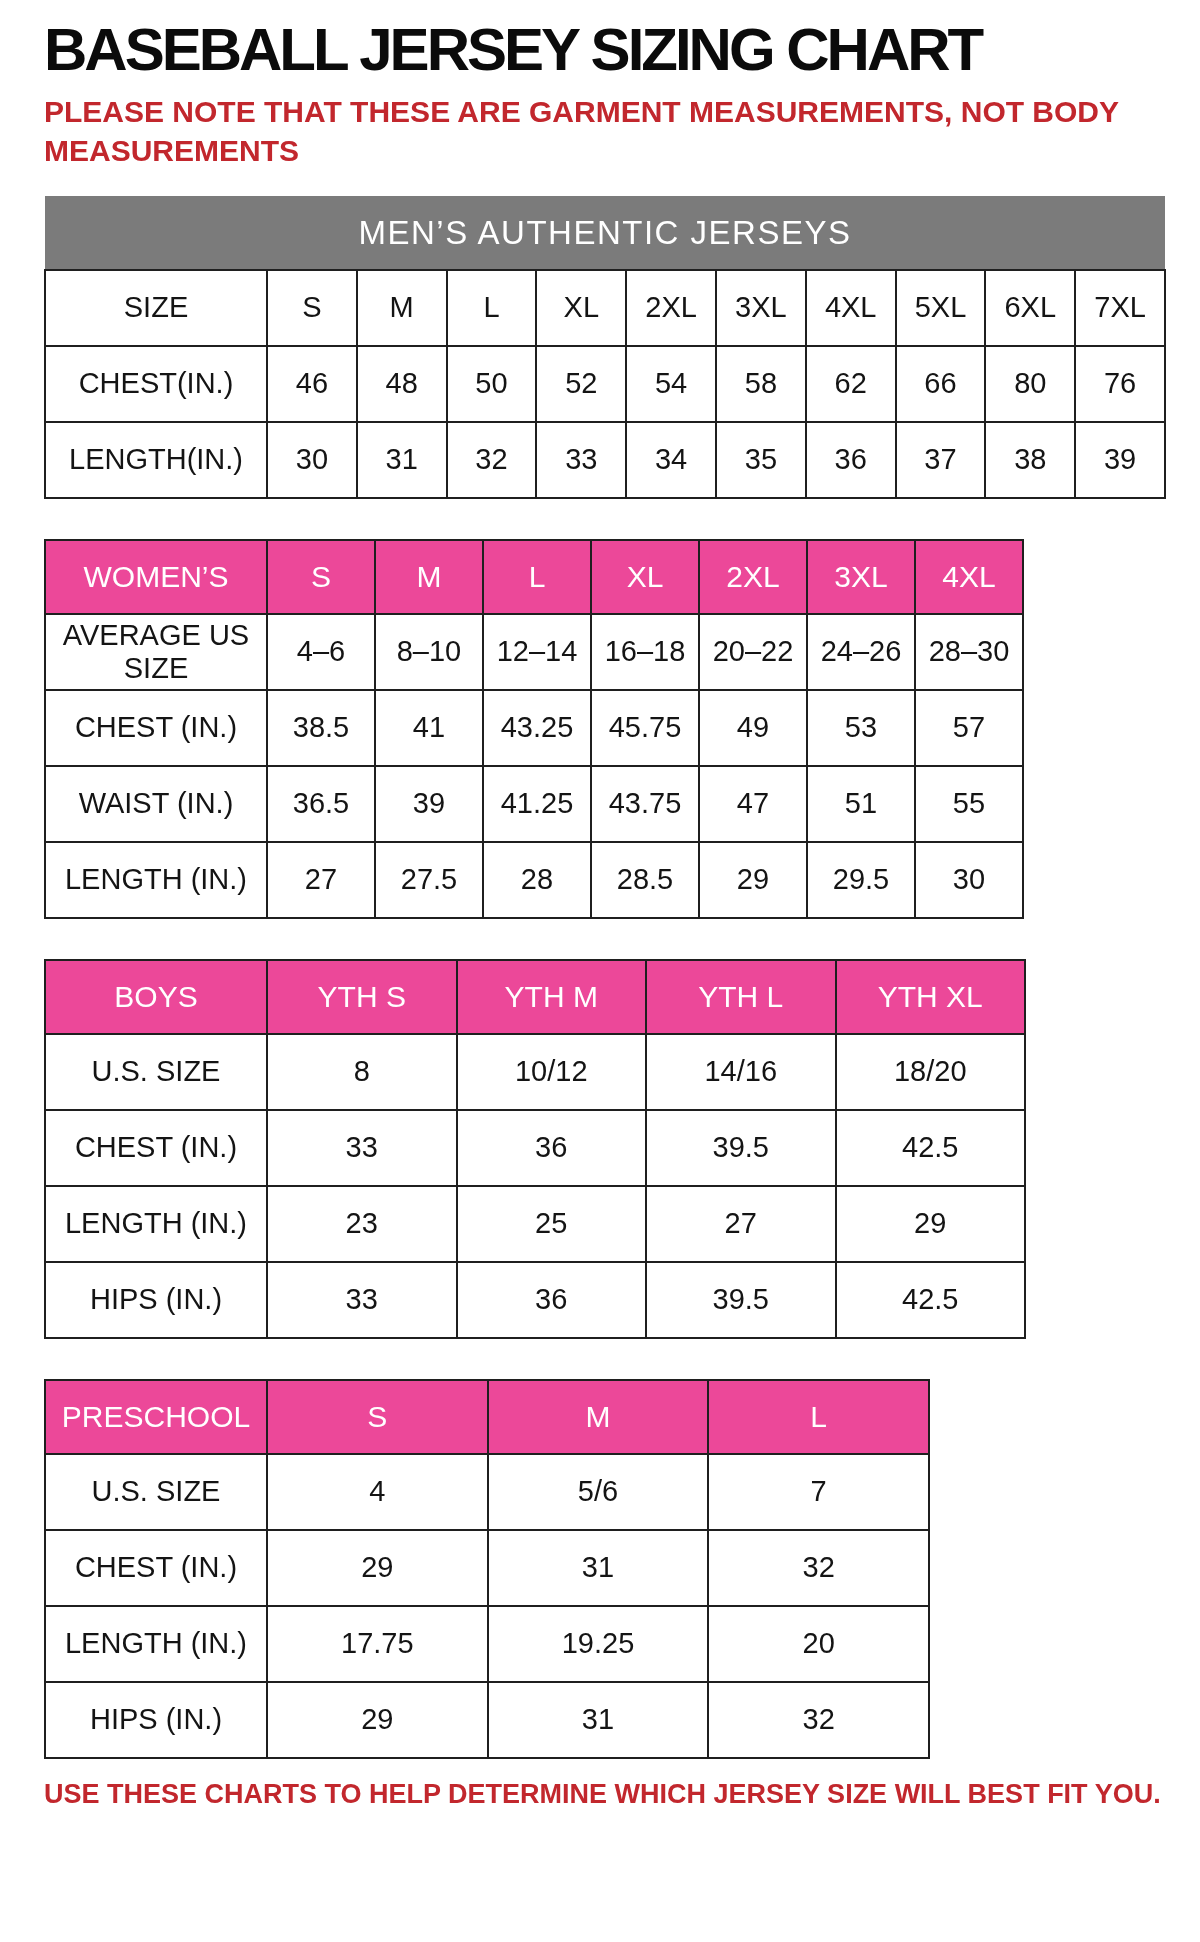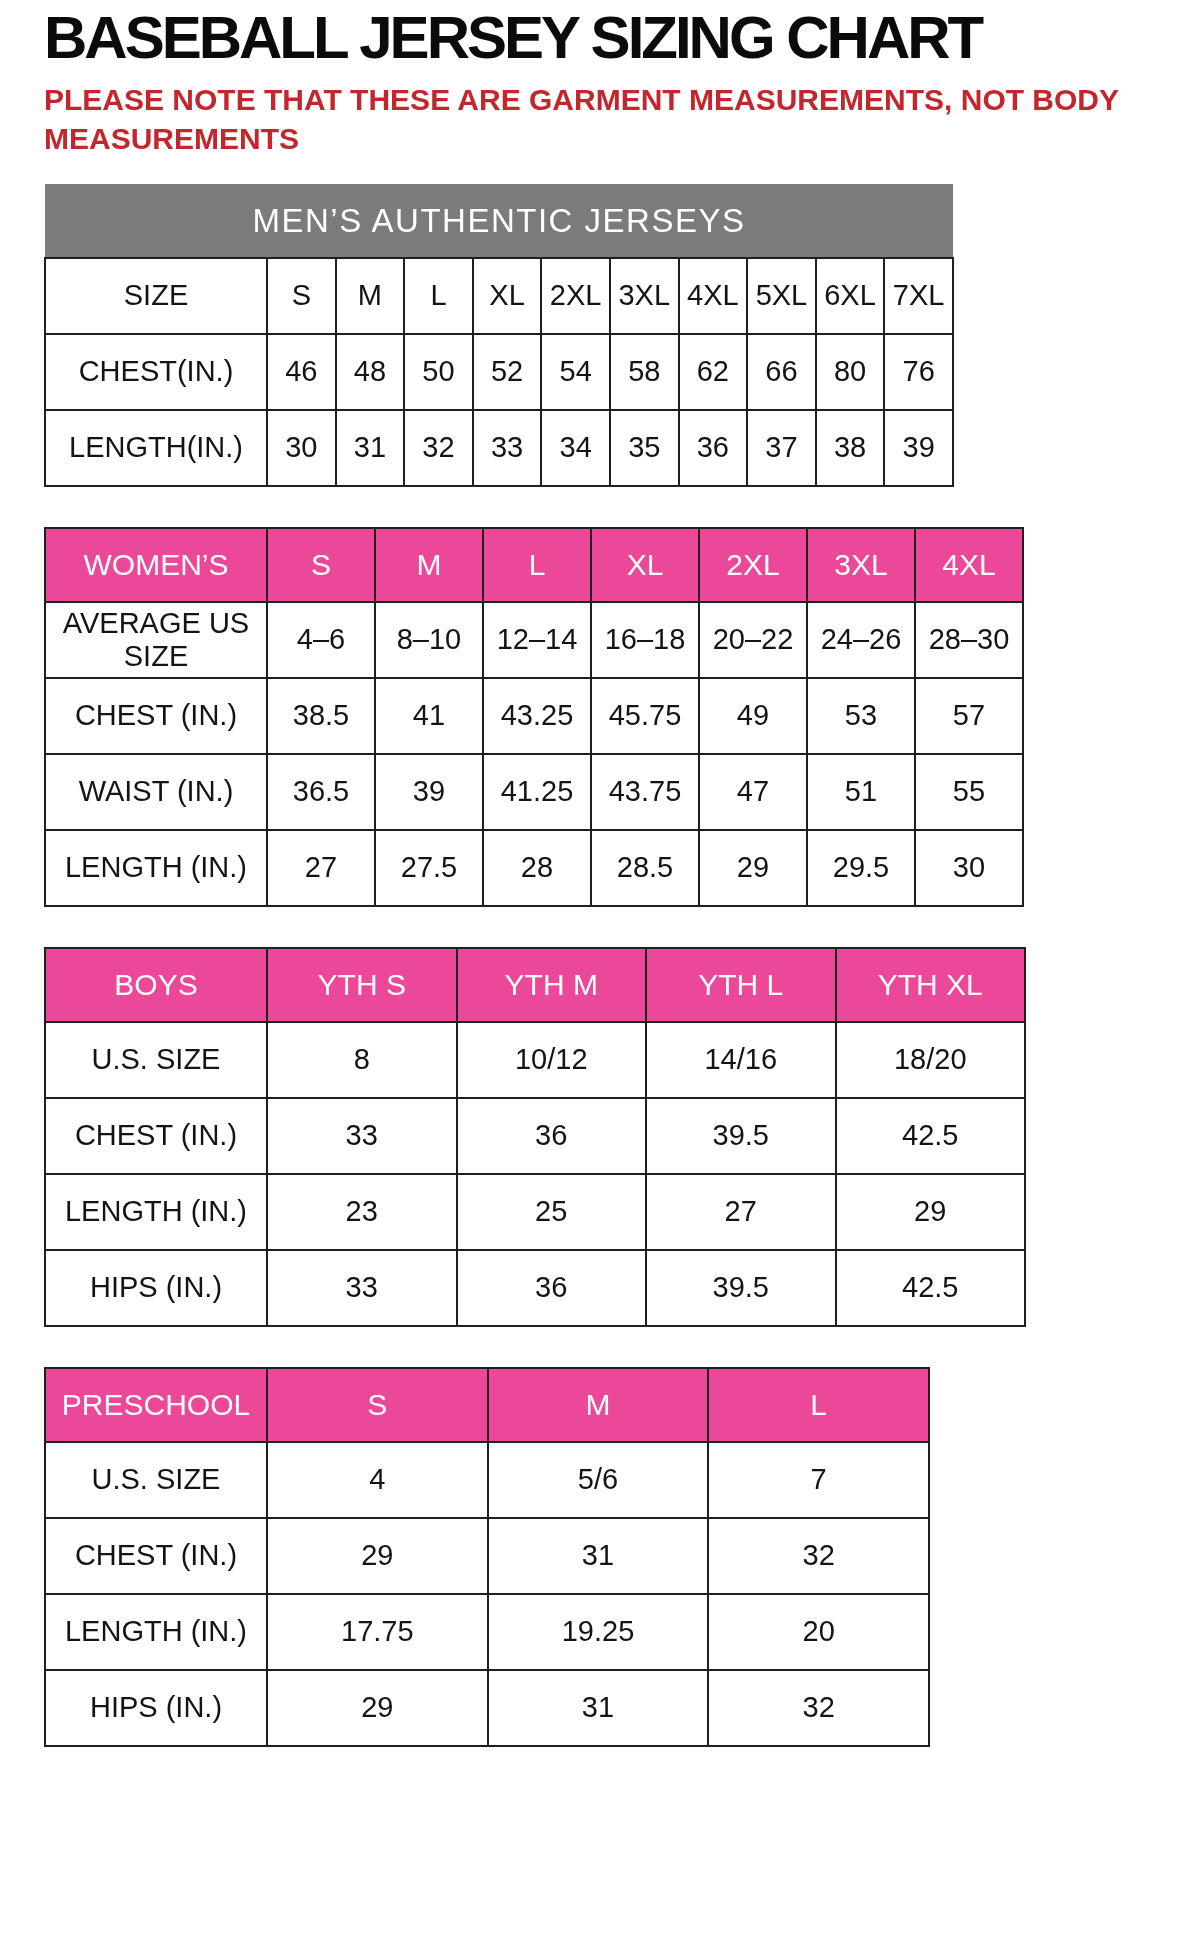--- a/index.html
+++ b/index.html
@@ -1,19 +1,19 @@
 <!DOCTYPE html>
 <html><head>
 <meta charset="utf-8">
 <title>Baseball Jersey Sizing Chart</title>
 <style>
   * { box-sizing: border-box; }
   html,body { margin:0; padding:0; background:#ffffff; }
   body { font-family:"Liberation Sans", sans-serif; color:#141414; }
-  .page { width:1200px; height:1942px; padding:8px 38px 14px 44px; overflow:hidden; }
+  .page { width:1200px; height:1942px; padding:20px 38px 14px 44px; overflow:hidden; }
 
   .title {
     font-size:60px; font-weight:bold; letter-spacing:-3px;
     margin:0 0 12px 0; color:#0b0b0b; line-height:1.0;
     font-stretch:condensed;
   }
   .note {
     color:#C2272D; font-size:30px; font-weight:bold;
     line-height:1.3; max-width:1105px; margin:0 0 26px 0;
   }
@@ -23,21 +23,21 @@
   }
 
   table { border-collapse:collapse; table-layout:fixed; margin:0 0 40px 0; }
   td {
     border:2px solid #1F1F1F; text-align:center; vertical-align:middle;
     font-size:29px; height:76px; padding:2px 6px; line-height:1.15;
     overflow:hidden;
   }
   col.lab { width:222px; }
 
-  .mens { width:910px;border-radius:14px; }
+  .mens { width:1122px;border-radius:14px; }
   .wom  { width:980px; }
   .boys { width:982px; }
   .pre  { width:886px; margin-bottom:20px; }
 
   tr.banner-row td {
     background:#7B7B7B; color:#ffffff; border:0;
     font-size:33px; letter-spacing:1.5px; height:74px;
   }
   tr.ghead td {
     background:#ec4899; color:#ffffff; font-size:30px; height:74px;
@@ -257,14 +257,15 @@
     </tr>
     <tr>
       <td>HIPS (IN.)</td>
       <td>29</td>
       <td>31</td>
       <td>32</td>
     </tr>
   </tbody>
     </table>
 
+  <p class="footer">USE THESE CHARTS TO HELP DETERMINE WHICH JERSEY SIZE WILL BEST FIT YOU.</p>
 
 </div>
 
 </body></html>

